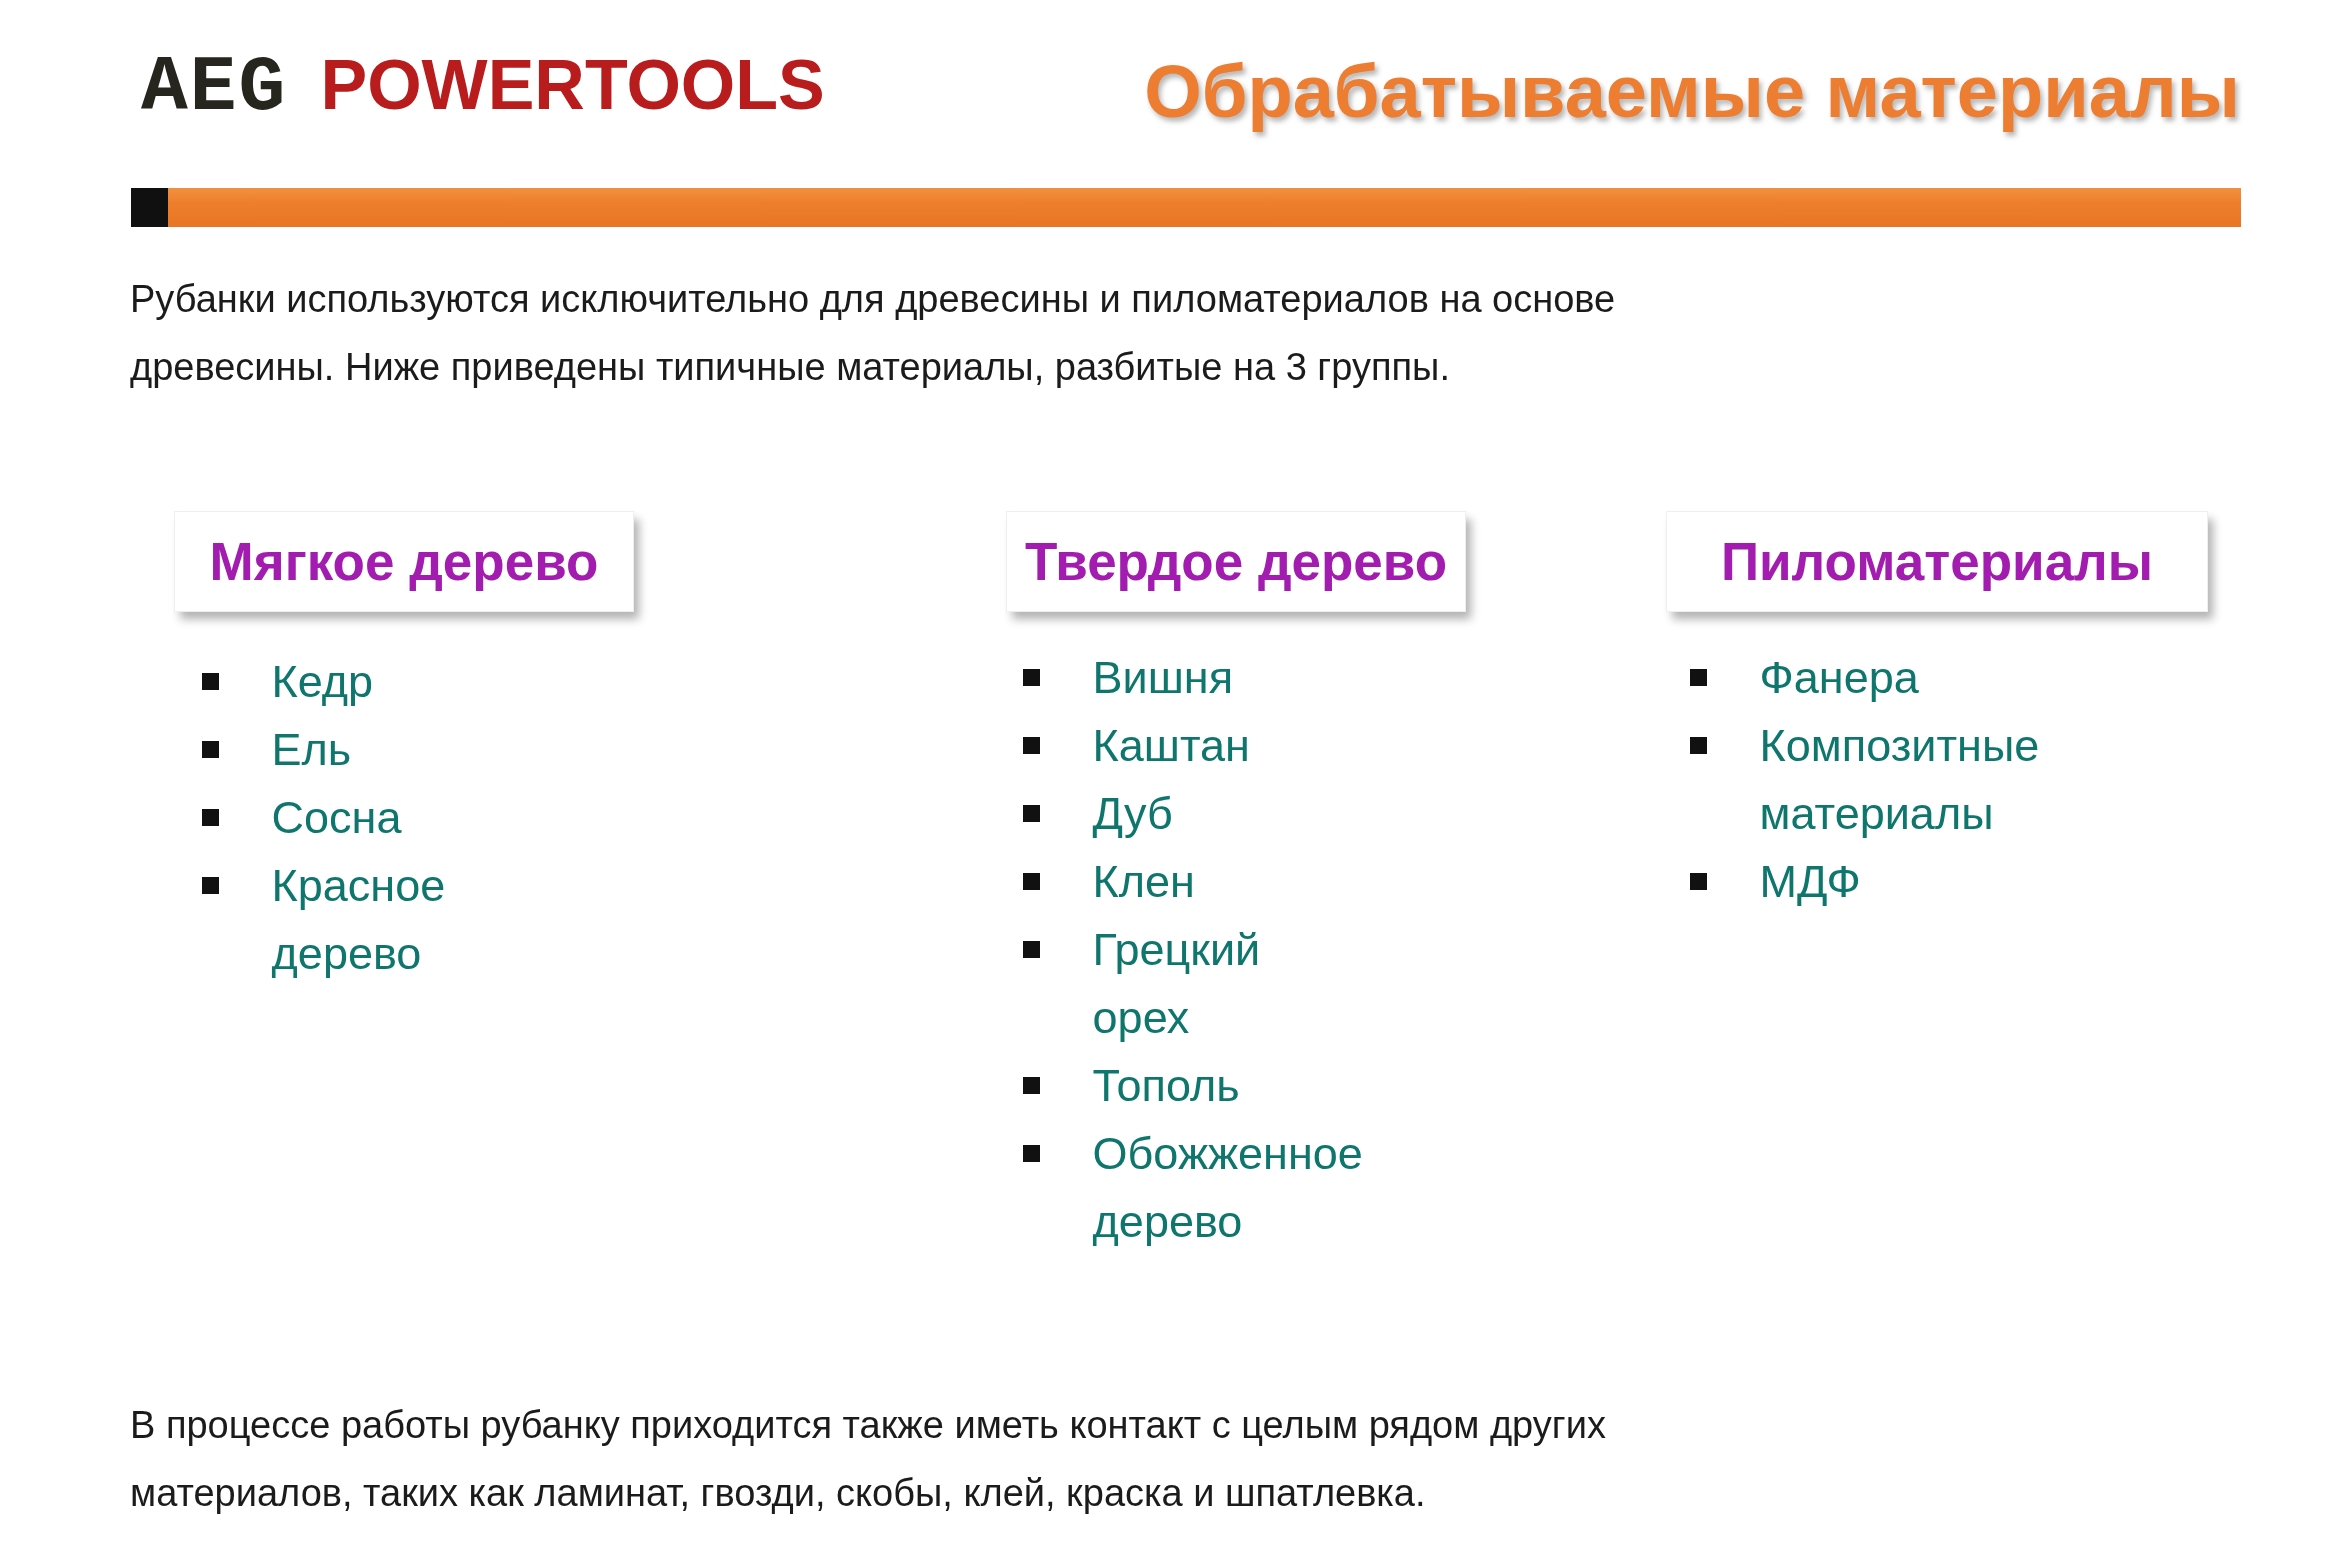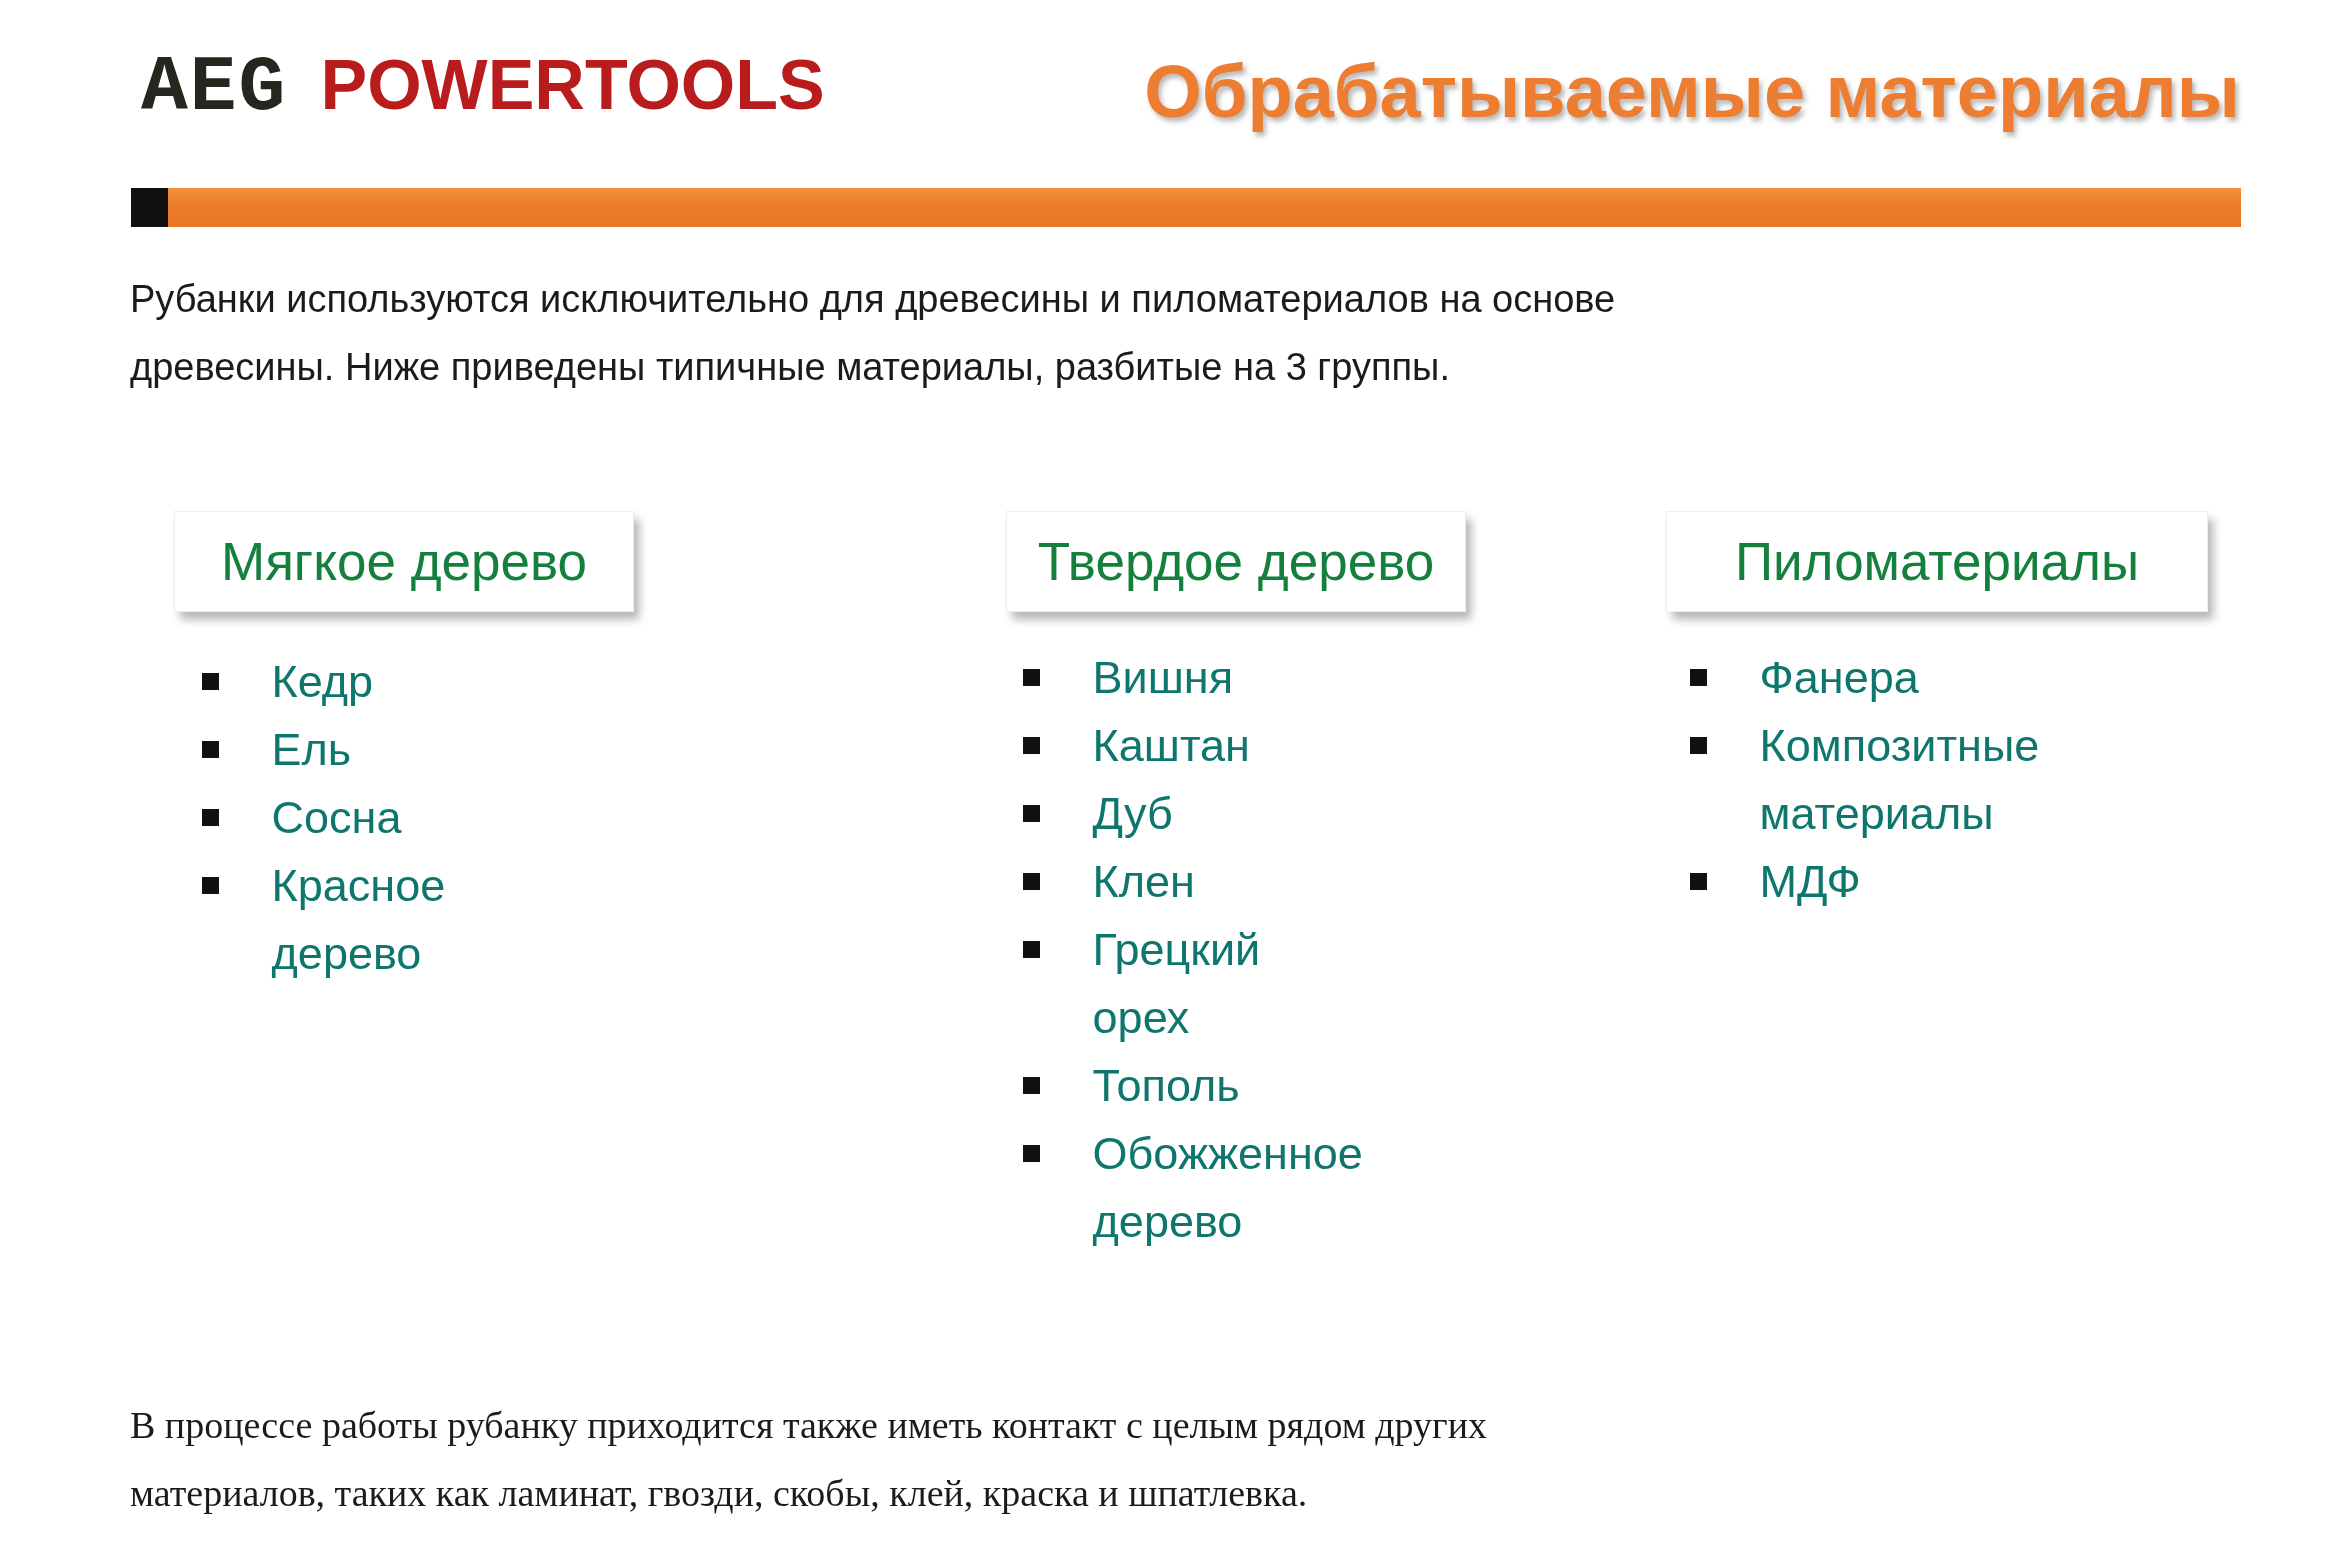--- a/index.html
+++ b/index.html
@@ -74,38 +74,38 @@
 
   
   .para {
     position: absolute;
     font-size: 38px;
     line-height: 68px;
     color: #1b1b1b;
     white-space: pre-line;
   }
   .intro { left: 130px; top: 265px; width: 2068px; }
-  .footer-par { left: 130px; top: 1391px; width: 1950px; font-family: Liberation Serif, serif; }
+  .footer-par { left: 130px; top: 1391px; width: 1950px; }
 
   
   .group-card {
     position: absolute;
     top: 511px;
     height: 99px;
     background: #ffffff;
     border: 1px solid #efefef;
     box-shadow: 5.9px 7.8px 8.8px rgba(0,0,0,0.30);
     display: flex;
     align-items: center;
     justify-content: center;
   }
   .group-card-title {
     font-size: 53px;
-    font-weight: 400;
-    color: #15803d;
+    font-weight: 700;
+    color: #a21caf;
     white-space: nowrap;
   }
   .card-0 { left: 174px;  width: 458px; }
   .card-1 { left: 1006px; width: 458px; }
   .card-2 { left: 1666px; width: 540px; }
 
   
   .mat-list {
     position: absolute;
     margin: 0;

